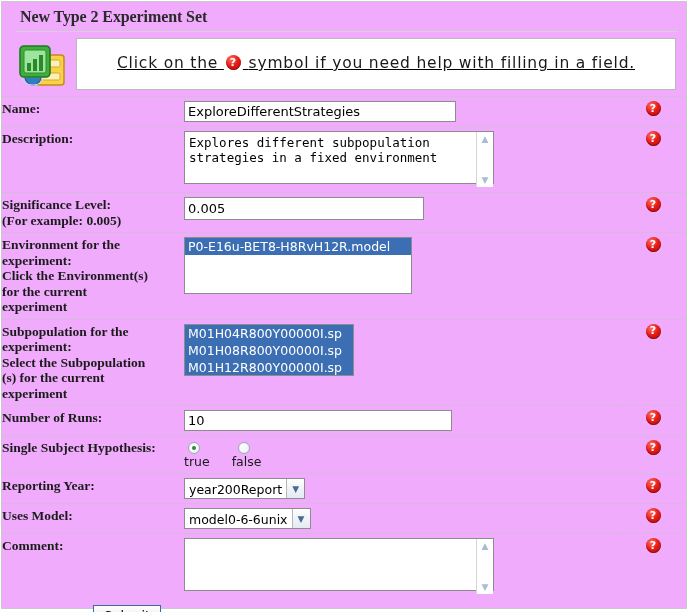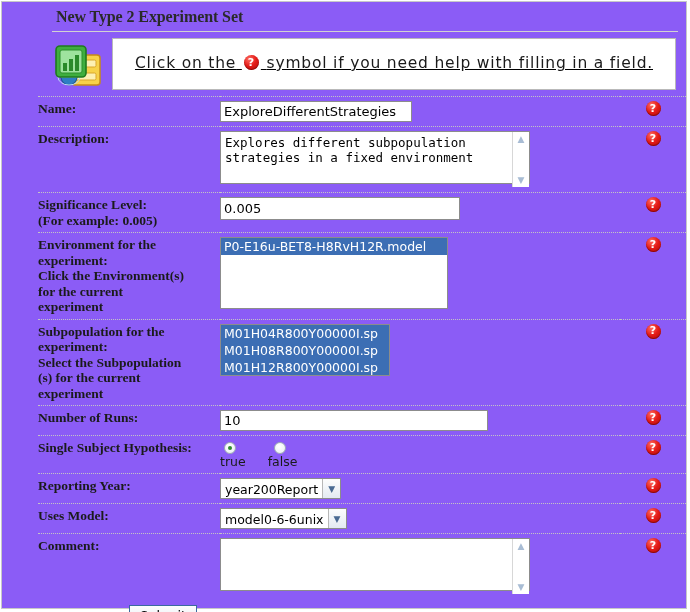--- a/index.html
+++ b/index.html
@@ -13,23 +13,22 @@
     font-family: "Liberation Serif", serif;
     overflow: hidden;
   }
 
   .page-frame {
     width: 686px;
     height: 608px;
     margin: 1px 0 0 1px;
     border: 1px solid #c8c8c8;
     box-sizing: border-box;
-    background: #8b5cf6;
+    background: #f0abfc;
     position: relative;
-    padding-left: 36px;
   }
 
   
   .page-title {
     font-family: "Liberation Serif", serif;
     font-weight: bold;
     font-size: 16px;
     color: #2a2a2a;
     padding: 6px 0 5px 18px;
     letter-spacing: -0.1px;
@@ -138,21 +137,21 @@
   input.text-field {
     font-family: "DejaVu Sans", sans-serif;
     font-size: 13px;
     color: #000000;
     border: 1px solid #8c8c8c;
     padding: 2px 3px;
     background: #ffffff;
     box-sizing: border-box;
     outline: none;
   }
-  #name-input { width: 192px; height: 21px; }
+  #name-input { width: 272px; height: 21px; }
   #sig-input  { width: 240px; height: 23px; }
   #runs-input { width: 268px; height: 21px; }
 
   .textarea-wrap {
     position: relative;
     display: inline-block;
   }
   textarea.ta {
     font-family: "DejaVu Sans Mono", monospace;
     font-size: 12.5px;
@@ -195,21 +194,21 @@
   .listbox {
     border: 1px solid #8c8c8c;
     background: #ffffff;
     box-sizing: border-box;
     font-family: "DejaVu Sans", sans-serif;
     font-size: 12.5px;
     color: #000000;
     padding: 0;
     overflow: hidden;
   }
-  #env-listbox { width: 228px; height: 72px; }
+  #env-listbox { width: 228px; height: 57px; }
   #subpop-listbox { width: 170px; height: 52px; }
   .listbox .opt {
     padding: 1px 2px 1px 3px;
     line-height: 15px;
     white-space: nowrap;
   }
   .listbox .opt.sel {
     background: #3c6eb4;
     color: #ffffff;
   }

